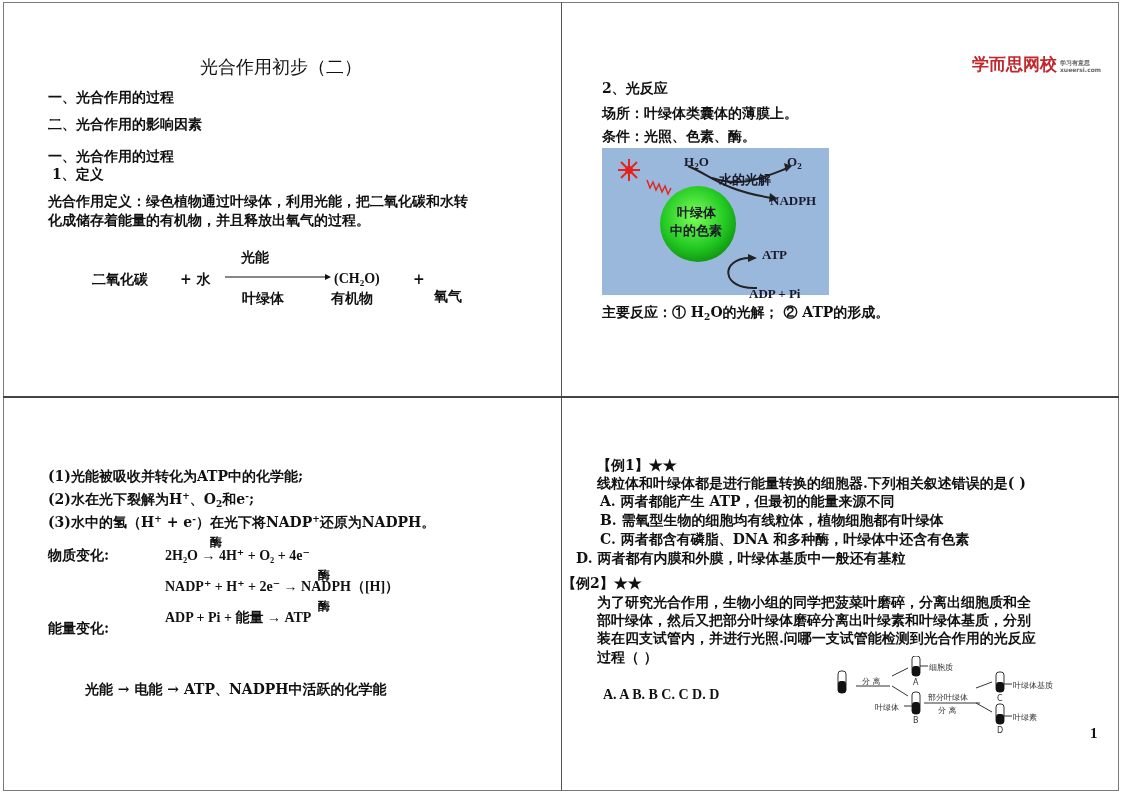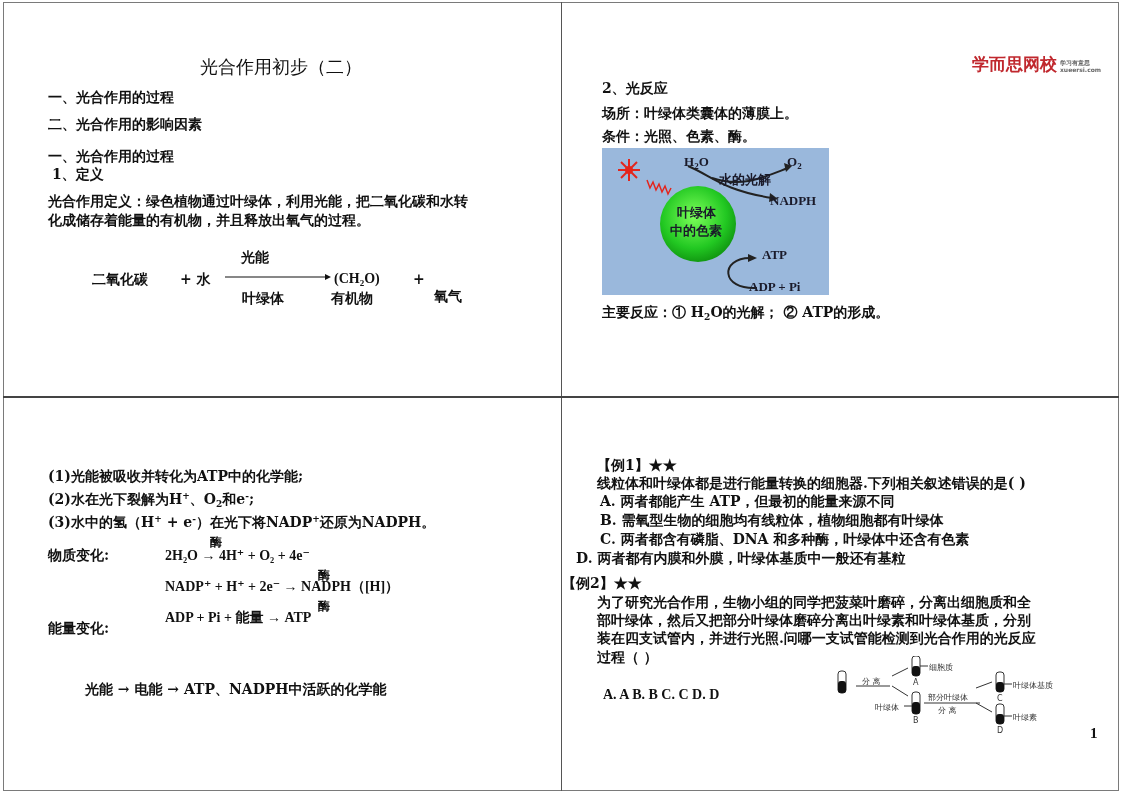--- a/index.html
+++ b/index.html
@@ -88,21 +88,21 @@
       <path d="M155,140 C118,142 118,110 148,110" fill="none" stroke="#222" stroke-width="2"></path>
       <polygon points="146,106 155,110 146,114" fill="#222"></polygon>
     </svg>
     <div class="lbl ser" style="left:82px;top:6px;"><span>H</span><sub>2</sub><span>O</span></div>
     <div class="lbl ser" style="left:185px;top:6px;"><span>O</span><sub>2</sub></div>
     <div class="lbl" style="left:117px;top:23px;font-weight:bold;">水的光解</div>
     <div class="lbl ser" style="left:168px;top:45px;">NADPH</div>
     <div class="lbl" style="left:75px;top:56px;">叶绿体</div>
     <div class="lbl" style="left:68px;top:74px;">中的色素</div>
     <div class="lbl ser" style="left:160px;top:99px;">ATP</div>
-    <div class="lbl ser" style="left:147px;top:131px;font-family:Liberation Serif, serif;">ADP + Pi</div>
+    <div class="lbl ser" style="left:147px;top:138px;font-family:Liberation Serif, serif;">ADP + Pi</div>
   </div>
 
   <div class="t" style="left:602px;top:303px;"><span>主要反应：① H</span><sub>2</sub><span>O的光解；  ② ATP的形成。</span></div>
 </div>
 
 <div>
   <div class="t" style="left:48px;top:467px;">(1)光能被吸收并转化为ATP中的化学能;</div>
   <div class="t" style="left:48px;top:490px;"><span>(2)水在光下裂解为H</span><sup>+</sup><span>、O</span><sub>2</sub><span>和e</span><sup>-</sup><span>;</span></div>
   <div class="t" style="left:48px;top:513px;"><span>(3)水中的氢（H</span><sup>+</sup><span> + e</span><sup>-</sup><span>）在光下将NADP</span><sup>+</sup><span>还原为NADPH。</span></div>
 

